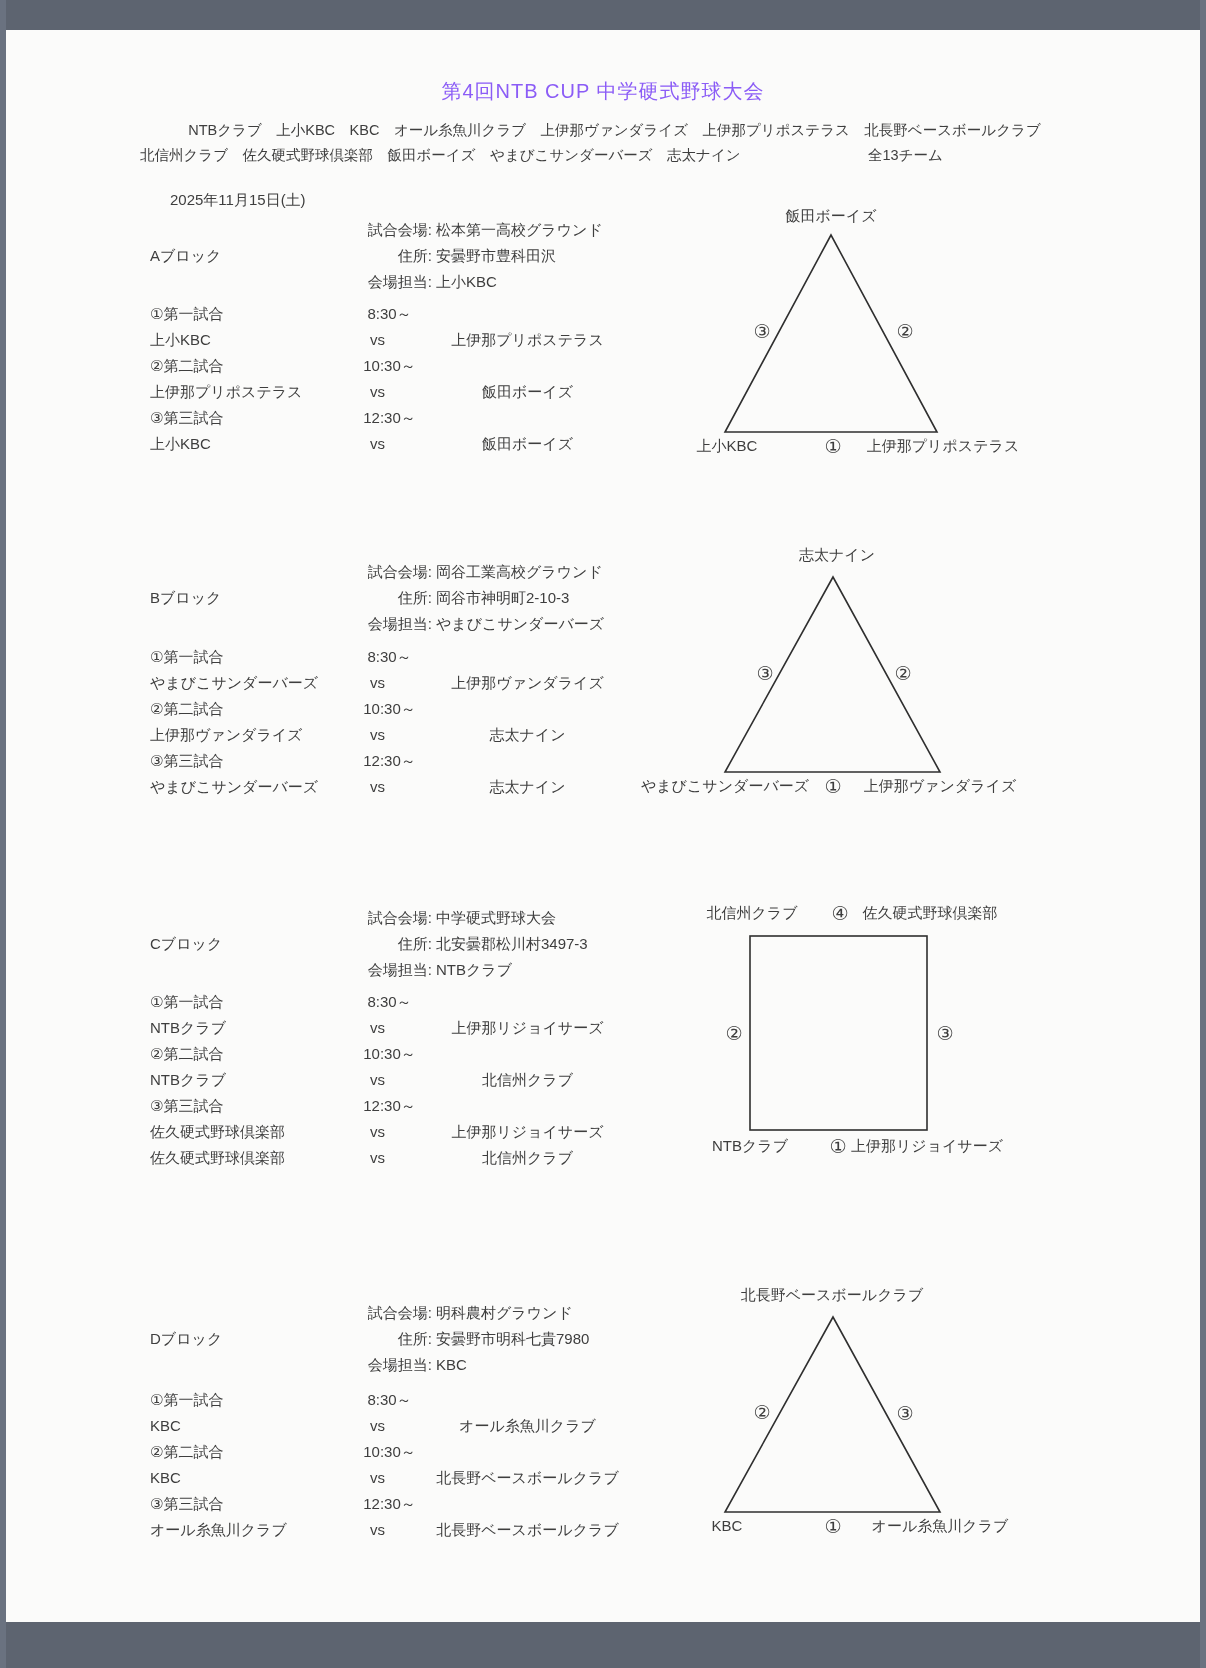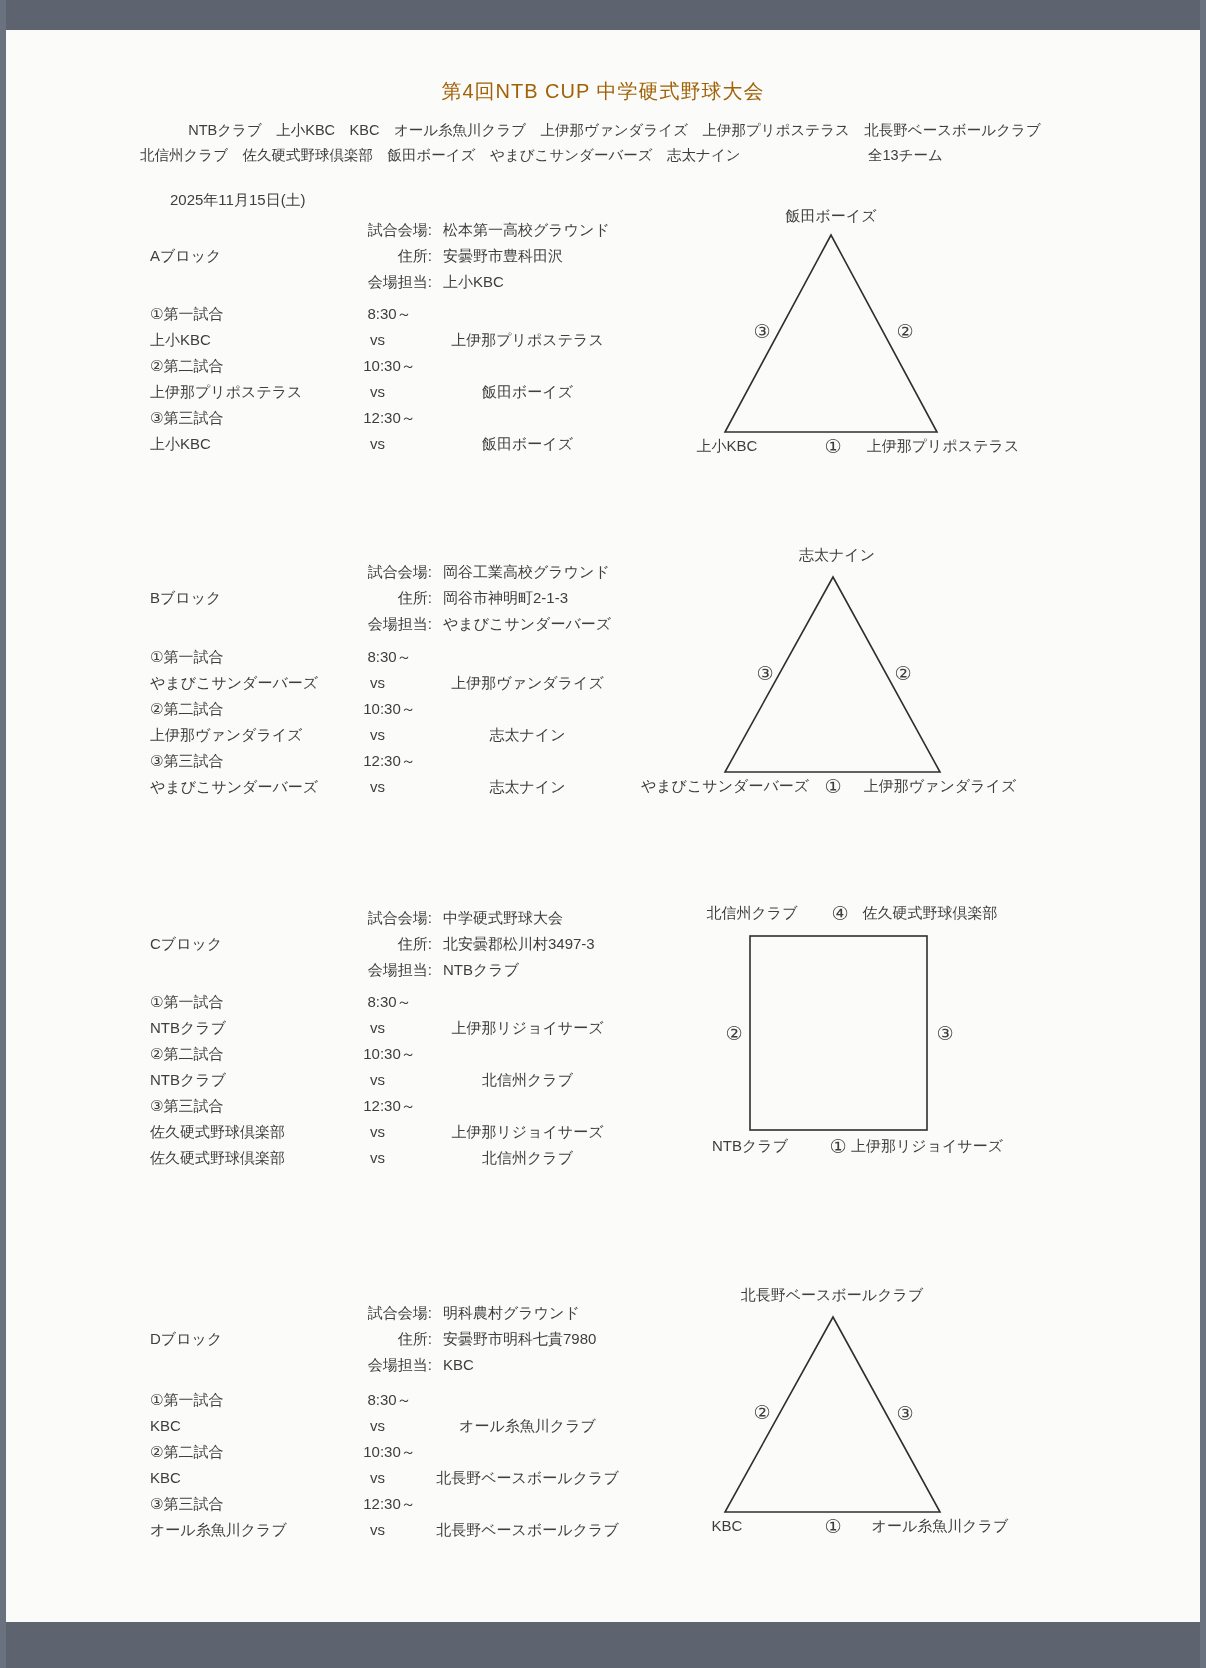--- a/index.html
+++ b/index.html
@@ -9,31 +9,31 @@
     font-family:"Liberation Sans","DejaVu Sans",sans-serif;
     font-size:15px;
   }
   .band{position:absolute;background:#5d6470;}
   .band-top{top:0;left:0;right:0;height:30px;}
   .band-bottom{bottom:0;left:0;right:0;height:46px;}
   .edge-left{top:0;bottom:0;left:0;width:6px;background:#6a7280;}
   .edge-right{top:0;bottom:0;right:0;width:6px;background:#6a7280;}
 
   .title{position:absolute;top:78px;left:0;right:0;text-align:center;
-    font-size:20px;color:#a16207;letter-spacing:1px;}
+    font-size:20px;color:#8b5cf6;letter-spacing:1px;}
   .teams1{position:absolute;top:121px;left:0;right:0;text-align:center;
     font-size:14.5px;white-space:nowrap;padding-left:23px;}
   .teams2{position:absolute;top:146px;left:140px;font-size:14.5px;white-space:nowrap;}
   .total{position:absolute;top:146px;left:868px;font-size:14.5px;white-space:nowrap;}
   .date{position:absolute;top:191px;left:170px;font-size:15px;}
 
   .info{position:absolute;left:150px;width:480px;}
   .irow{display:flex;line-height:26px;}
   .ilabel{width:282px;text-align:right;white-space:nowrap;}
-  .ivalue{margin-left:11px;white-space:nowrap;}
+  .ivalue{margin-left:4px;white-space:nowrap;}
   .bname{position:absolute;left:150px;width:175px;line-height:26px;}
 
   .matches{position:absolute;left:150px;width:480px;}
   .mrow{display:grid;grid-template-columns:175px 105px 195px;line-height:26px;}
   .c1{text-align:left;white-space:nowrap;}
   .c2{text-align:center;white-space:nowrap;}
   .c2.time{text-align:center;padding-left:24px;}
   .c3{text-align:center;white-space:nowrap;}
 
   .diagram{position:absolute;}
@@ -119,21 +119,21 @@
 </div>
 
 <div>
   <div class="info" style="top:559px">
     <div class="irow">
         <span class="ilabel">試合会場:</span>
         <span class="ivalue">岡谷工業高校グラウンド</span>
       </div>
     <div class="irow">
         <span class="ilabel">住所:</span>
-        <span class="ivalue">岡谷市神明町2-1-3</span>
+        <span class="ivalue">岡谷市神明町2-10-3</span>
       </div>
     <div class="irow">
         <span class="ilabel">会場担当:</span>
         <span class="ivalue">やまびこサンダーバーズ</span>
       </div>
   </div>
   <div class="bname" style="top:585px">Bブロック</div>
   <div class="matches" style="top:644px">
     <div class="mrow">
         <span class="c1">①第一試合</span>

